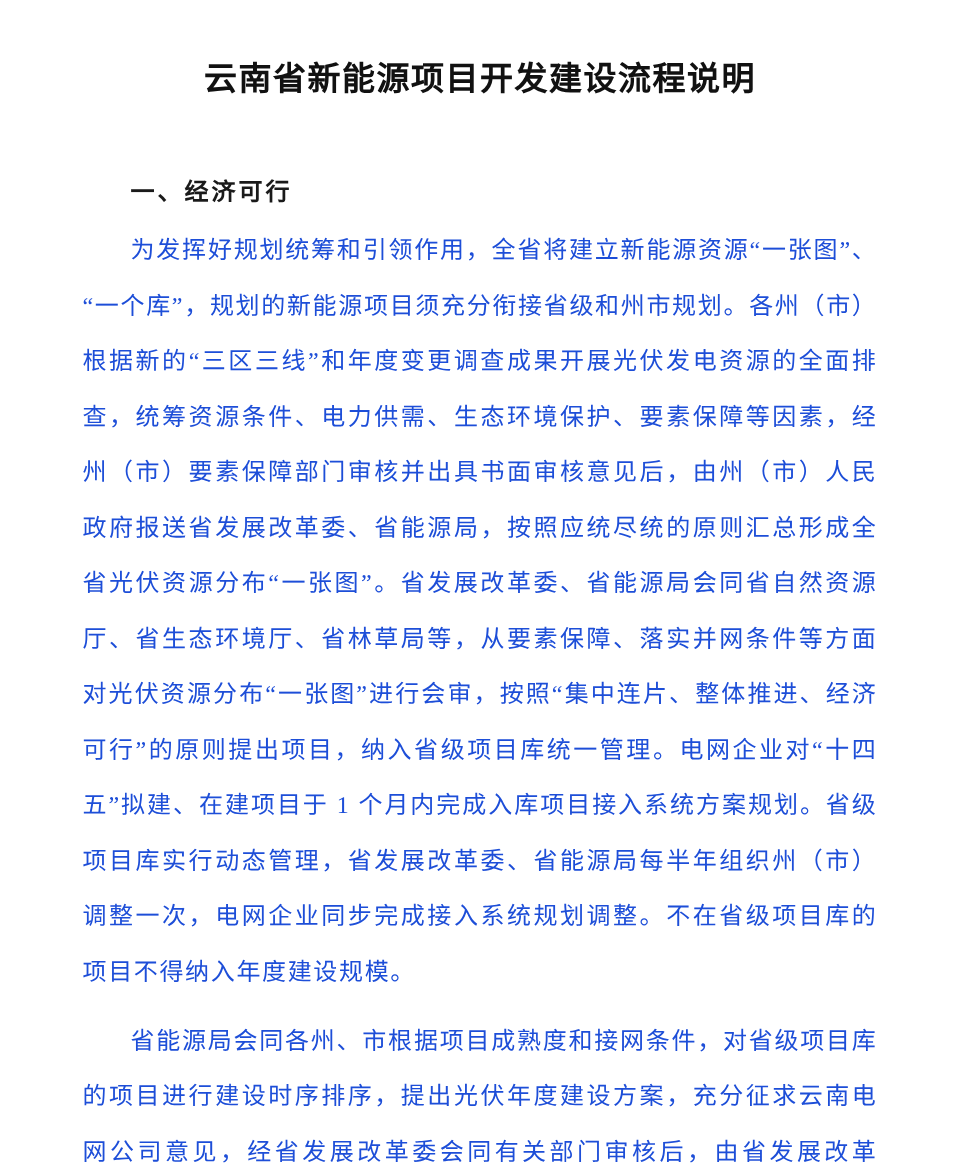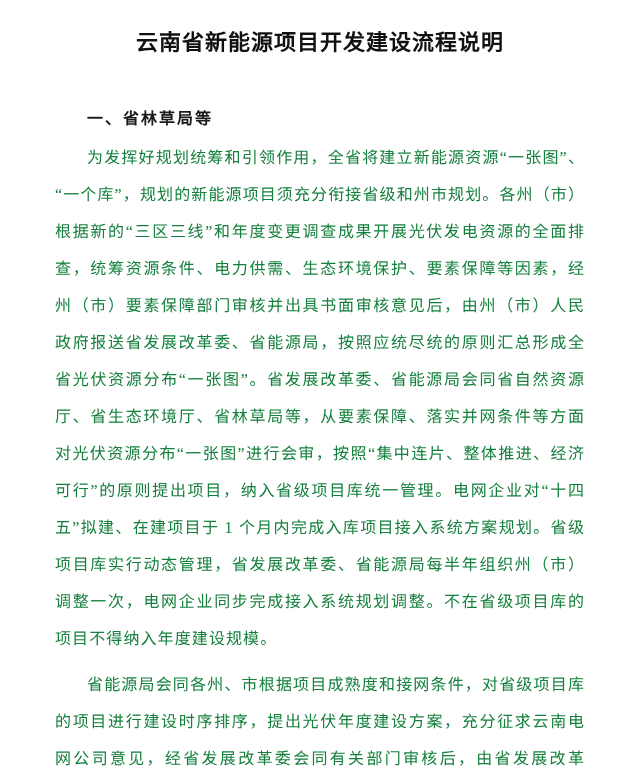--- a/index.html
+++ b/index.html
@@ -8,21 +8,21 @@
     background: #ffffff;
   }
   .page {
     position: relative;
     width: 640px;
     height: 783px;
     margin: 0 auto;
     background: #ffffff;
     overflow: hidden;
     box-sizing: border-box;
-    padding: 26px 55px 0 55px;
+    padding: 36px 55px 0 55px;
     color: #212121;
     font-family: "Liberation Serif", "DejaVu Serif", serif;
   }
   .doc-title {
     margin: 0;
     padding-top: 2px;
     text-align: center;
     font-size: 22px;
     font-weight: bold;
     letter-spacing: 1px;
@@ -47,33 +47,33 @@
     margin-top: 8px;
   }
   .body-paragraph {
     margin: 9px 0 0 0;
     font-size: 16px;
     line-height: 37px;
     letter-spacing: 1.1px;
     text-align: justify;
     text-justify: inter-ideograph;
     text-indent: 2em;
-    color: #15803d;
+    color: #1d4ed8;
     font-family: "Liberation Serif", "DejaVu Serif", serif;
   }
 </style>
 </head>
 <body>
 
 <div class="page">
 
   <h1 class="doc-title">云南省新能源项目开发建设流程说明</h1>
 
   <div>
-    <h2 class="section-heading first">一、省林草局等</h2>
+    <h2 class="section-heading first">一、经济可行</h2>
     <p class="body-paragraph">为发挥好规划统筹和引领作用，全省将建立新能源资源“一张图”、“一个库”，规划的新能源项目须充分衔接省级和州市规划。各州（市）根据新的“三区三线”和年度变更调查成果开展光伏发电资源的全面排查，统筹资源条件、电力供需、生态环境保护、要素保障等因素，经州（市）要素保障部门审核并出具书面审核意见后，由州（市）人民政府报送省发展改革委、省能源局，按照应统尽统的原则汇总形成全省光伏资源分布“一张图”。省发展改革委、省能源局会同省自然资源厅、省生态环境厅、省林草局等，从要素保障、落实并网条件等方面对光伏资源分布“一张图”进行会审，按照“集中连片、整体推进、经济可行”的原则提出项目，纳入省级项目库统一管理。电网企业对“十四五”拟建、在建项目于 1 个月内完成入库项目接入系统方案规划。省级项目库实行动态管理，省发展改革委、省能源局每半年组织州（市）调整一次，电网企业同步完成接入系统规划调整。不在省级项目库的项目不得纳入年度建设规模。</p>
   </div>
 
   <div>
     <p class="body-paragraph">省能源局会同各州、市根据项目成熟度和接网条件，对省级项目库的项目进行建设时序排序，提出光伏年度建设方案，充分征求云南电网公司意见，经省发展改革委会同有关部门审核后，由省发展改革委、省能源局于每年年底前印发下一年年度建设方案，未纳入年度方案的项目当年不得开发建</p>
   </div>
 
 </div>
 
 </body></html>

